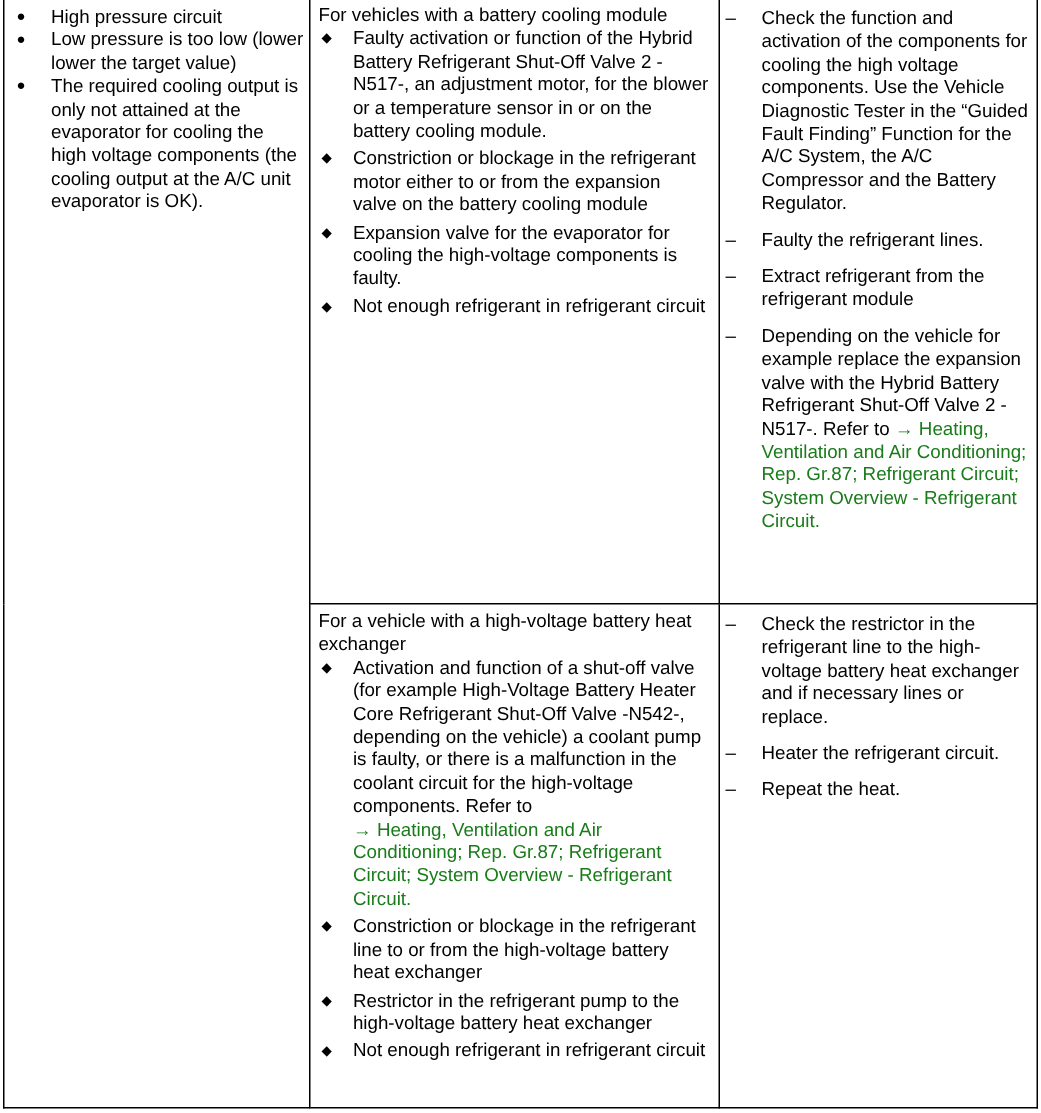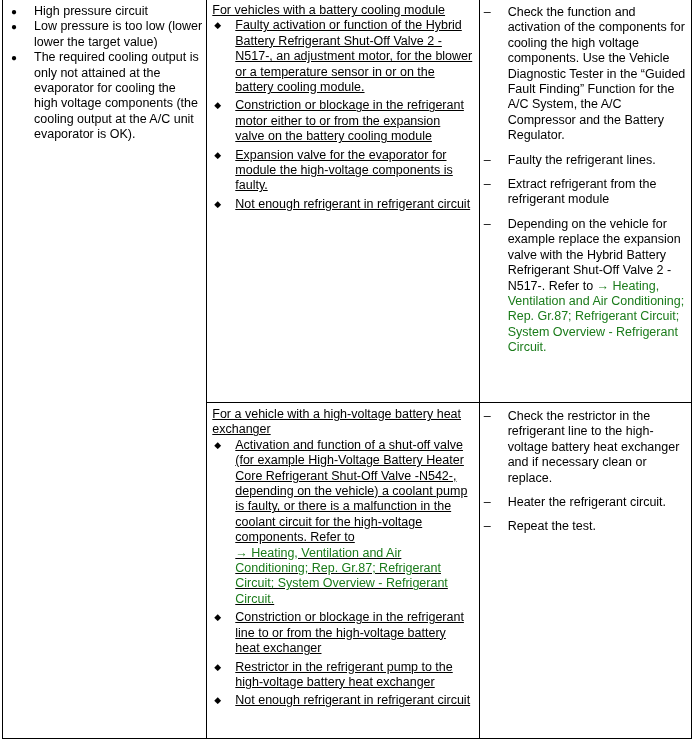--- a/index.html
+++ b/index.html
@@ -29,21 +29,21 @@
   .doc-table td {
     border: 1.4px solid #000;
     vertical-align: top;
     padding: 0;
   }
   .col-sym { width: 204px; }
   .col-cause { width: 272px; }
   .col-rem { width: 212px; }
 
   .cell-inner { padding: 5px 4px 4px 5px; }
-  .cause-inner { padding: 4px 6px 4px 4px; text-decoration: underline; }
+  .cause-inner { padding: 4px 6px 4px 4px; }
   .rem-inner { padding: 6px 4px 4px 4px; }
 
   ul.sym-list { list-style: none; margin: 0; padding: 0; }
   ul.sym-list li {
     position: relative;
     padding-left: 26px;
     margin-bottom: 0;
   }
   ul.sym-list li .bullet {
     position: absolute;
@@ -115,21 +115,21 @@
             <li>
               <span class="bullet">◆</span>
               <span>Faulty activation or function of the Hybrid Battery Refrigerant Shut-Off Valve 2 -N517-, an adjustment motor, for the blower or a temperature sensor in or on the battery cooling module.</span>
             </li>
             <li>
               <span class="bullet">◆</span>
               <span>Constriction or blockage in the refrigerant motor either to or from the expansion valve on the battery cooling module</span>
             </li>
             <li>
               <span class="bullet">◆</span>
-              <span>Expansion valve for the evaporator for module the high-voltage components is faulty.</span>
+              <span>Expansion valve for the evaporator for cooling the high-voltage components is faulty.</span>
             </li>
             <li>
               <span class="bullet">◆</span>
               <span>Not enough refrigerant in refrigerant circuit</span>
             </li>
           </ul>
         </div>
       </td>
       <td>
         <div class="rem-inner">
@@ -176,28 +176,28 @@
               <span>Not enough refrigerant in refrigerant circuit</span>
             </li>
           </ul>
         </div>
       </td>
       <td>
         <div class="rem-inner">
           <ul class="rem-list">
             <li>
               <span class="dash">–</span>
-              <span>Check the restrictor in the refrigerant line to the high-voltage battery heat exchanger and if necessary clean or replace.</span>
+              <span>Check the restrictor in the refrigerant line to the high-voltage battery heat exchanger and if necessary lines or replace.</span>
             </li>
             <li>
               <span class="dash">–</span>
               <span>Heater the refrigerant circuit.</span>
             </li>
             <li>
               <span class="dash">–</span>
-              <span>Repeat the test.</span>
+              <span>Repeat the heat.</span>
             </li>
           </ul>
         </div>
       </td>
     </tr>
   </tbody>
 </table>
 
 </body></html>

